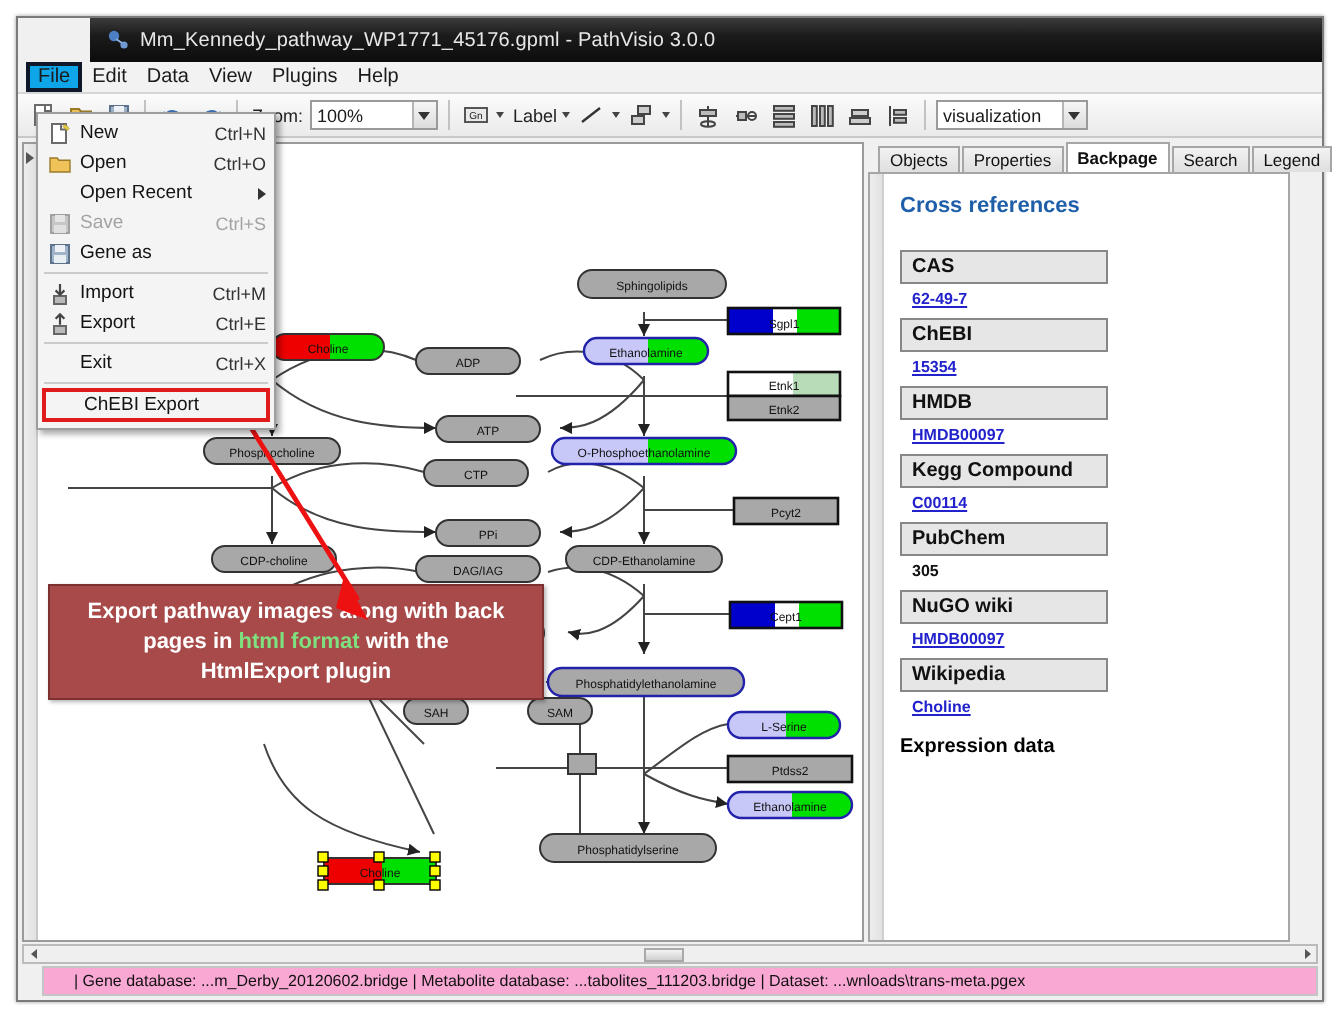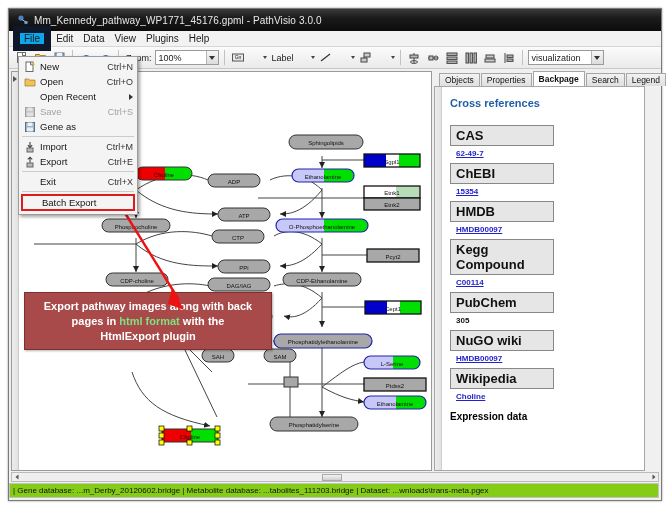--- a/index.html
+++ b/index.html
@@ -25,20 +25,21 @@
     display: flex; flex-direction: column;
     box-shadow: 0 0 2px rgba(0,0,0,.4);
   }
   
   .titlebar {
     height: 22px;
     background: linear-gradient(to bottom,#3b3b3b 0%,#1b1b1b 40%,#0c0c0c 100%);
     display: flex; align-items: center;
     padding: 0 4px;
     flex: none;
+    margin-left: 36px;
   }
   .tb-icon {
     width: 13px; height: 13px;
     margin: 0 5px 0 3px;
     flex: none;
     display: flex; align-items: center; justify-content: center;
   }
   .title-text {
     color: #e8e8e8;
     font-size: 10px;
@@ -56,21 +57,21 @@
     position: relative; z-index: 60;
   }
   .menu-item {
     font-size: 10px; color: #1a1a1a;
     padding: 1px 5px;
     white-space: nowrap;
     cursor: default;
   }
   .menu-item.active {
     background: #0ea5e9;
-    border: 7px solid #0f172a;
+    border: 2px solid #0f172a;
     padding: 0px 4px;
   }
   
   .toolbar {
     height: 22px;
     background: linear-gradient(to bottom,#fbfbfb,#eaeaea);
     border-bottom: 1px solid #c8c8c8;
     display: flex; align-items: center;
     padding-left: 4px; gap: 3px;
     flex: none;
@@ -91,21 +92,21 @@
     padding-left: 3px;
   }
   .combo .arrow {
     margin-left:auto; width: 12px; height: 13px;
     background: linear-gradient(to bottom,#f6f6f6,#dcdcdc);
     border-left: 1px solid #b5b5b5;
     display:flex; align-items:center; justify-content:center;
   }
   .caret { width:0;height:0;border-left:3px solid transparent;border-right:3px solid transparent;border-top:4px solid #333; }
   .small-caret { width:0;height:0;border-left:2.5px solid transparent;border-right:2.5px solid transparent;border-top:3.5px solid #444; }
-  .dropbtn { display:flex; align-items:center; gap:17px; }
+  .dropbtn { display:flex; align-items:center; gap:2px; }
   
   .body-split { flex: 1; display: flex; min-height: 0; background:#f0f0f0; }
   
   .canvas-wrap {
     position: relative;
     flex: 1;
     margin: 2px 1px 0 2px;
     border: 1px solid #9a9a9a;
     background: #ffffff;
     overflow: hidden;
@@ -160,45 +161,45 @@
     border-right:1px solid #cfcfcf; flex:none;
   }
   .sb-content { flex:1; padding: 10px 8px 4px 8px; overflow:hidden; }
   .xref-title {
     font-size: 11px; font-weight:bold; color:#1f5fa9;
     margin-bottom: 16px;
   }
   .xref-row { margin-bottom: 5px; }
   .xref-label {
     border:1px solid #888; background:#e6e6e6;
-    font-size:13px; font-weight:bold; color:#111;
+    font-size:10px; font-weight:bold; color:#111;
     padding:2px 5px; width:104px;
   }
   .xref-value { font-size:8px; padding:3px 0 0 6px; }
   .xref-value a { color:#2222cc; text-decoration:underline; font-weight:bold; }
   .xref-value.plain { color:#111; font-weight:bold; }
   .expr-title { font-size:10px; font-weight:bold; color:#000; margin-top:10px; }
   
   .statusbar-wrap { flex:none; }
   .hscroll {
     height: 10px; margin: 1px 2px 0 2px;
     background:#efefef; border:1px solid #bbb;
     display:flex; align-items:center; position:relative;
   }
   .hscroll .thumb {
     position:absolute; left:48%; width:20px; height:7px;
     background:linear-gradient(to bottom,#f4f4f4,#cfcfcf); border:1px solid #a9a9a9;
   }
   .hscroll .ends { width:9px; height:8px; display:flex;align-items:center;justify-content:center; }
   .statusbar {
-    height: 15px; margin: 1px 2px 2px 0;
-    background:#84cc16; border:1px solid #c4c4c4;
+    height: 15px; margin: 1px 2px 2px 12px;
+    background:#f9a8d4; border:1px solid #c4c4c4;
     display:flex; align-items:center;
     font-size: 8px; color:#111;
-    padding-left: 3px;
+    padding-left: 15px;
   }
   
   .filemenu {
     position:absolute; left: 9px; top: 47px;
     width: 120px;
     background: #f4f4f4;
     border:1px solid #9d9d9d;
     box-shadow: 2px 2px 3px rgba(0,0,0,.35);
     z-index: 80;
     padding: 2px 0;
@@ -737,18 +738,18 @@
       </div>
       <div class="fm-sep"></div>
       <div class="fm-item">
         <span class="fm-icon"></span>
         <span class="fm-text">Exit</span>
         <span class="fm-accel">Ctrl+X</span>
       </div>
       <div class="fm-sep"></div>
       <div class="fm-item highlight">
         <span class="fm-icon"></span>
-        <span class="fm-text">Batch Export</span>
+        <span class="fm-text">ChEBI Export</span>
       </div>
     </div>
 
   </div>
 </div>
 
 </body></html>

